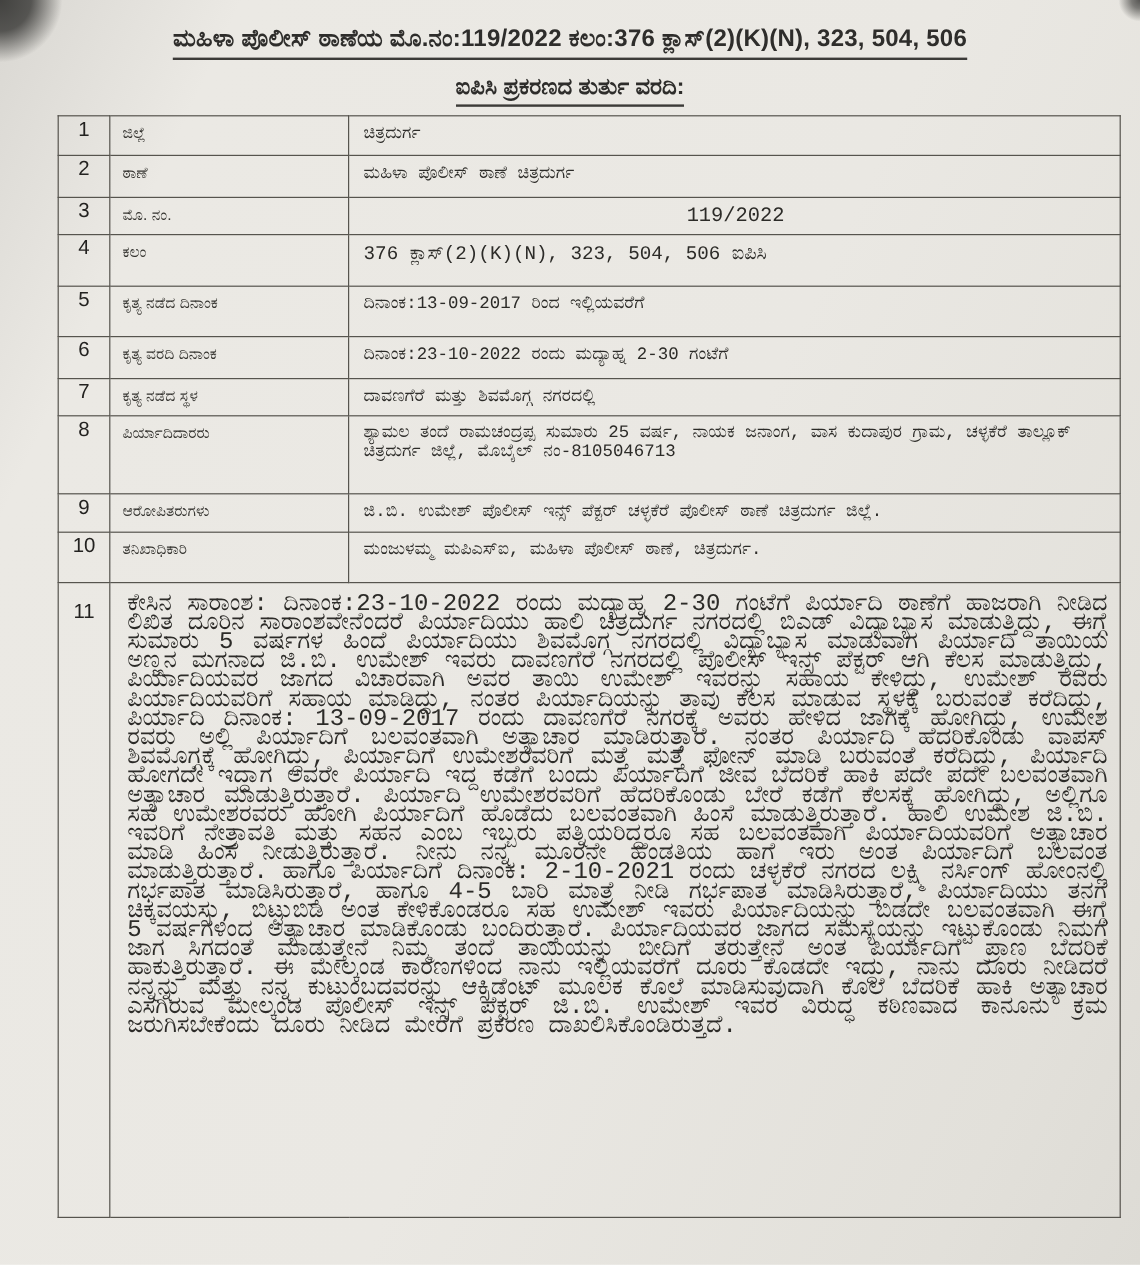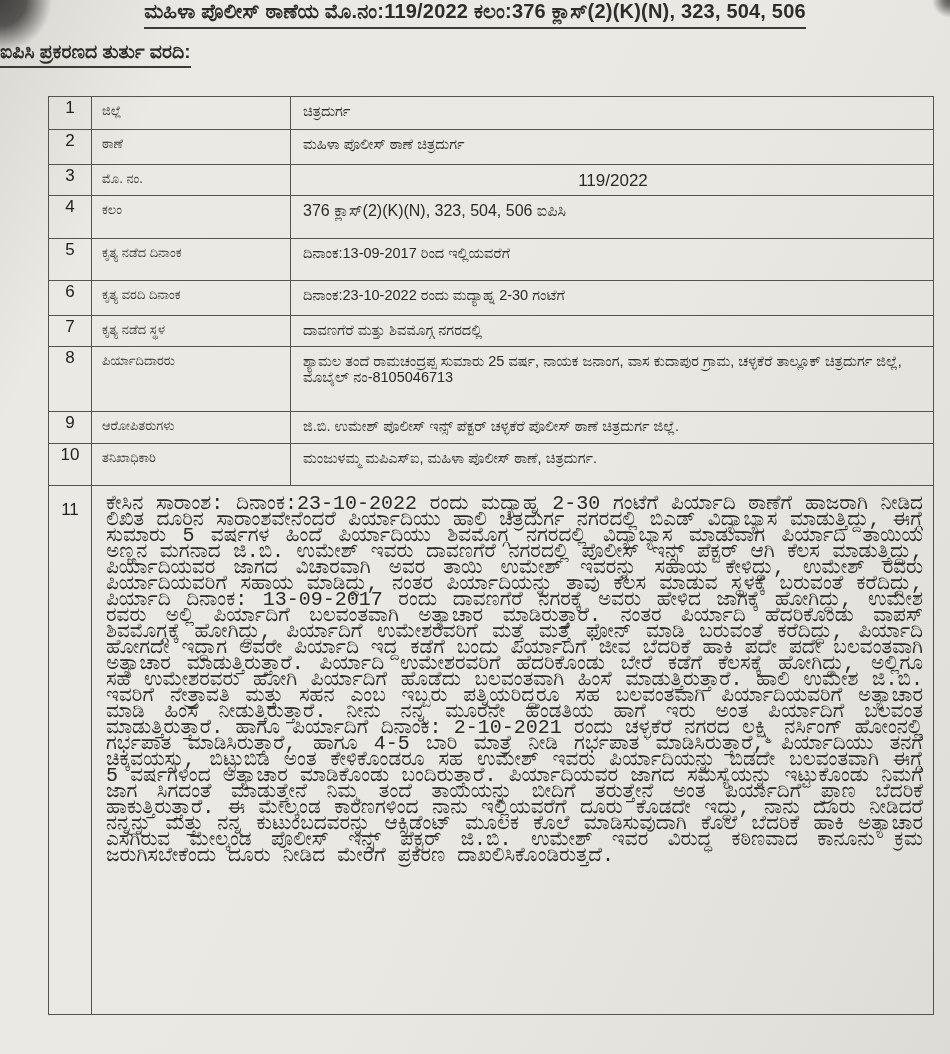--- a/index.html
+++ b/index.html
@@ -8,36 +8,36 @@
     width:950px;height:1054px;
     overflow:hidden;
     background:
       radial-gradient(circle at 0 0, rgba(40,40,38,.85) 0, rgba(40,40,38,.75) 26px, rgba(40,40,38,0) 52px),
       radial-gradient(circle at 100% 0, rgba(50,50,48,.8) 0, rgba(50,50,48,.6) 7px, rgba(50,50,48,0) 18px),
       linear-gradient(115deg,#d9d7d2 0%,#ebe9e4 14%,#eae8e3 55%,#e2e0da 88%,#dddbd5 100%);
     font-family:"Liberation Sans","DejaVu Sans",sans-serif;
     color:#2e2d2b;
   }
   .titles{position:absolute;top:0;left:0;width:100%;}
-  .title1{text-align:center;font-size:20px;font-weight:bold;letter-spacing:.2px;}
+  .title1{margin-top:21px;text-align:center;font-size:20px;font-weight:bold;letter-spacing:.2px;}
   .title1 span{display:inline-block;border-bottom:2.2px solid #3c3b38;padding-bottom:4px;}
-  .title2{margin-top:12px;text-align:left;font-size:19px;font-weight:bold;}
+  .title2{margin-top:12px;text-align:center;font-size:19px;font-weight:bold;}
   .title2 span{display:inline-block;border-bottom:2.2px solid #3c3b38;padding-bottom:3px;}
   table.case{
     position:absolute;left:48px;top:96px;width:886px;
     border-collapse:collapse;table-layout:fixed;
   }
   table.case td{
     border:1.6px solid #56544e;
     vertical-align:top;
     overflow:hidden;
   }
   td.num{width:40px;text-align:center;vertical-align:middle;font-size:17px;color:#232220;}
   td.lbl{width:182px;font-size:13px;padding:6px 6px 2px 10px;color:#34332f;}
-  td.val{font-size:14.5px;padding:6px 10px 2px 12px;color:#2c2b28;}
+  td.val{font-size:14.5px;padding:6px 10px 2px 12px;color:#2c2b28;font-family:Liberation Mono, monospace;}
   tr.h1{height:33px;} tr.h2{height:35px;} tr.h3{height:31px;} tr.h4{height:43px;}
   tr.h5{height:42px;} tr.h6{height:35px;} tr.h7{height:31px;} tr.h8{height:65px;}
   tr.h9{height:32px;} tr.h10{height:42px;} tr.h11{height:529px;margin-left:33px;}
   td.summary{
     font-size:20px;line-height:16px;text-align:justify;
     padding:10px 10px 0 14px;color:#2c2b28;font-family:Liberation Mono, monospace;
   }
   td.sumnum{vertical-align:top;padding-top:14px;text-align:center;font-size:17px;}
   .sign{position:absolute;top:1084px;right:118px;font-size:16px;color:#3a3935;}
 </style>

